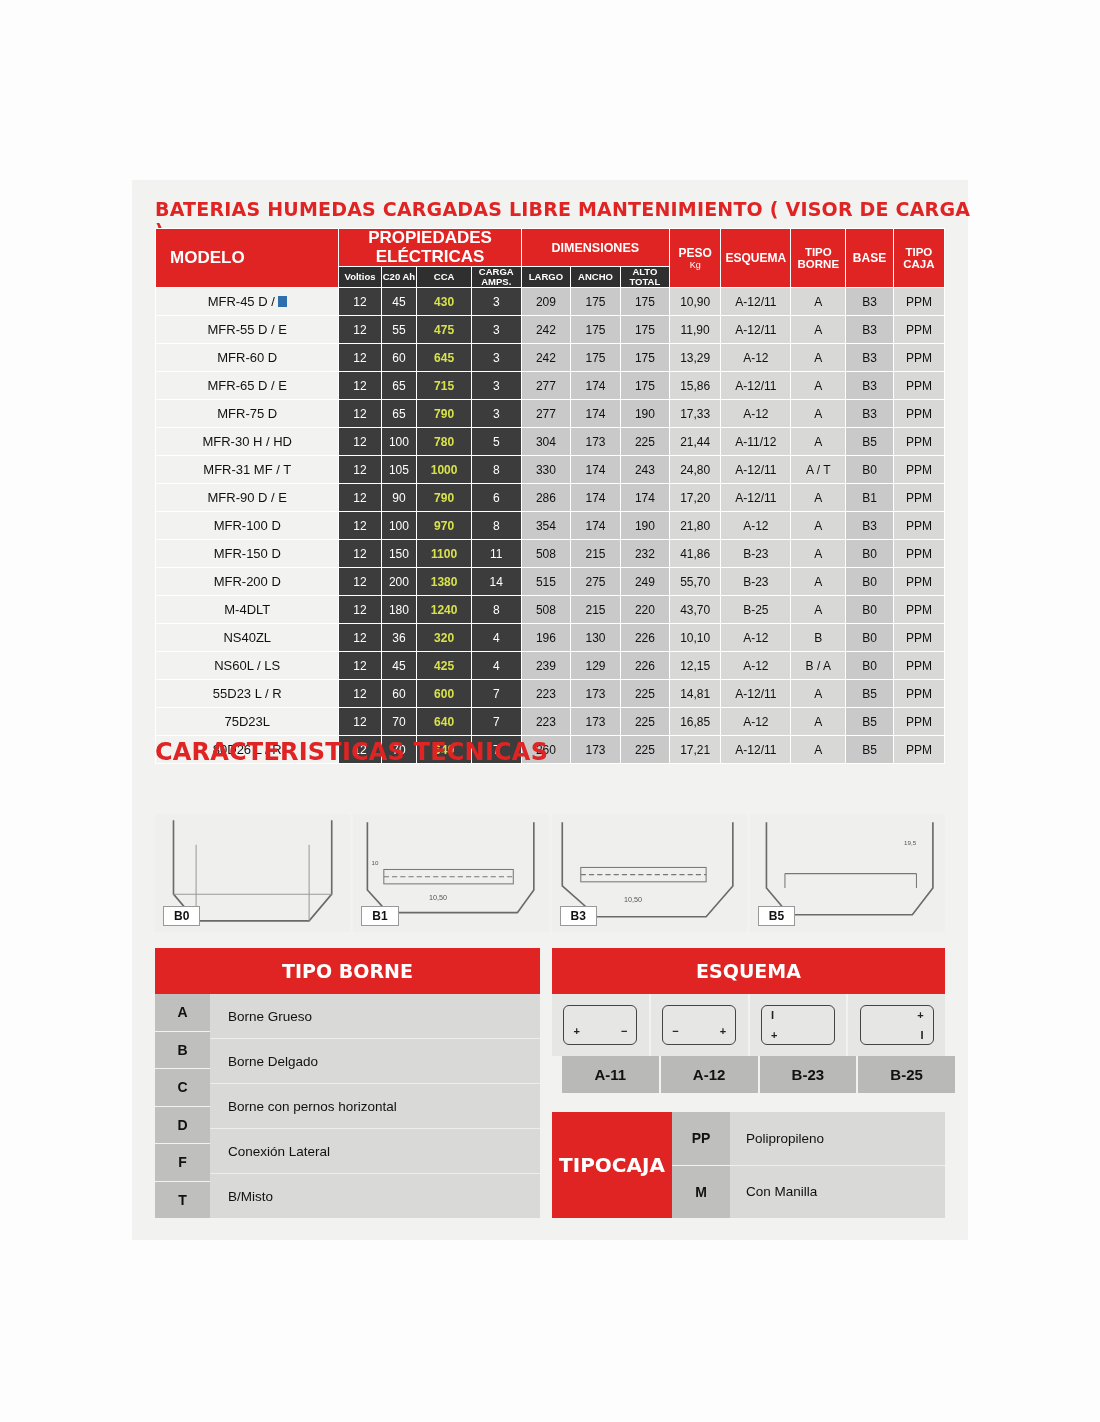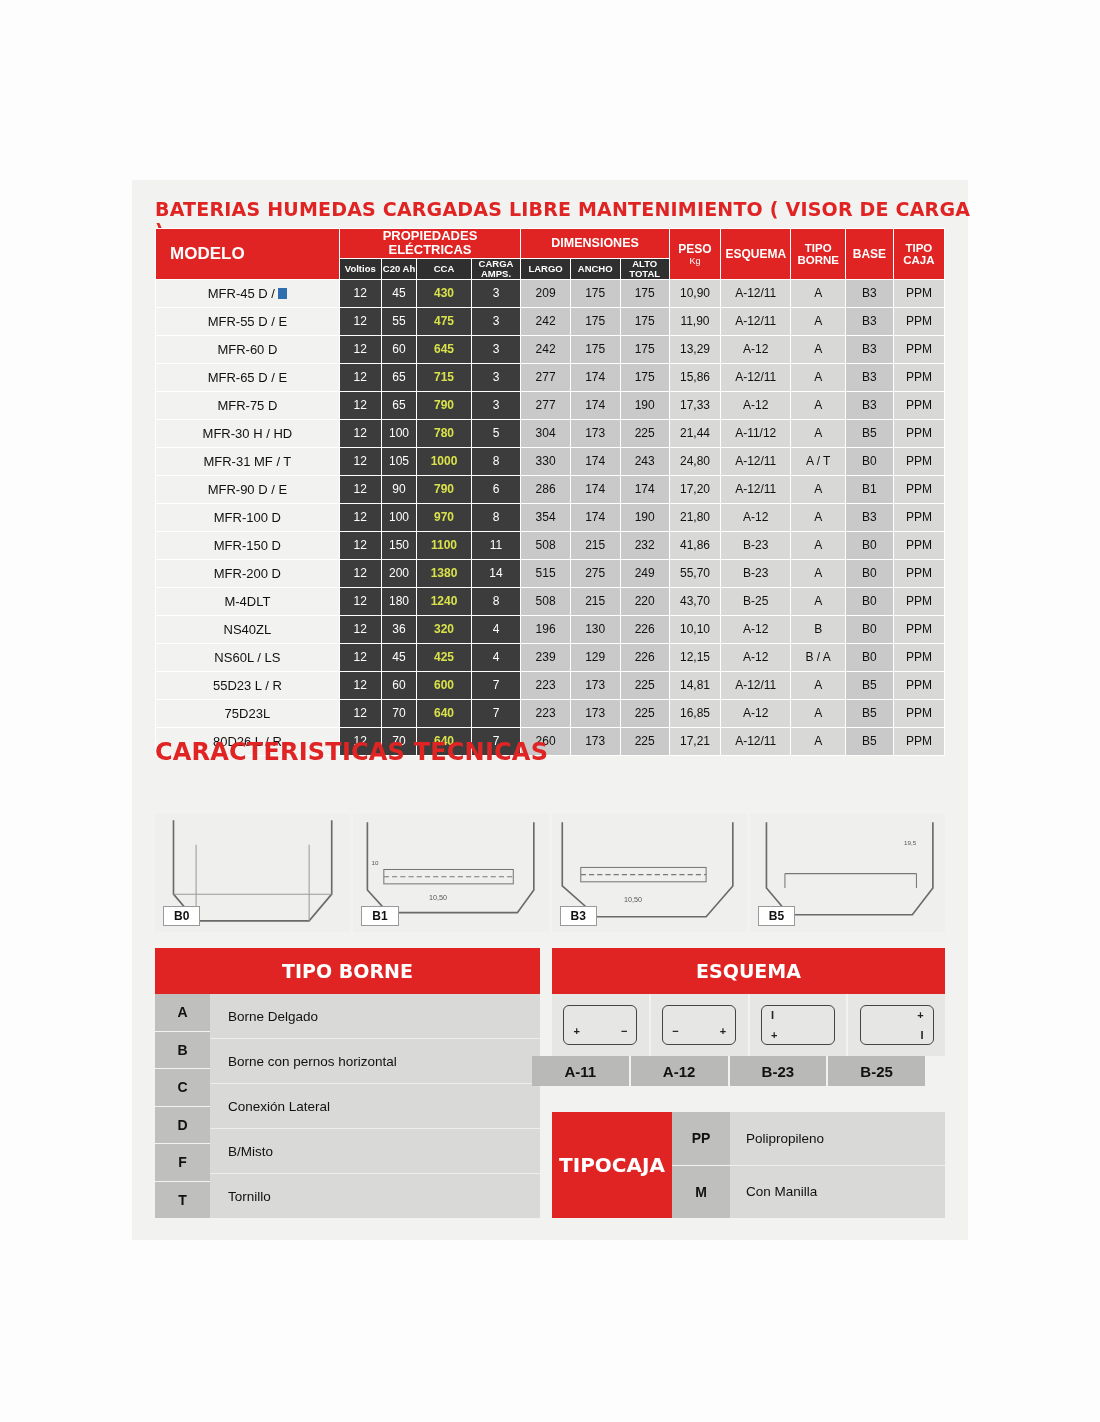--- a/index.html
+++ b/index.html
@@ -62,21 +62,21 @@
 
   
   .esq-head{position:absolute;left:552px;top:948px;width:393px;height:46px;background:#e02424;
     color:#fff;font-weight:bold;font-size:19px;display:flex;align-items:center;justify-content:center;
     font-family:"DejaVu Sans",sans-serif;}
   .esq-body{position:absolute;left:552px;top:994px;width:393px;height:62px;background:#e6e6e4;display:flex;}
   .esq-cell{flex:1;display:flex;align-items:center;justify-content:center;border-right:2px solid #f2f2f0;}
   .esq-cell:last-child{border-right:none;}
   .esq-box{width:72px;height:38px;border:1.5px solid #444;border-radius:6px;position:relative;background:#e6e6e4;}
   .esq-box span{position:absolute;font-size:11px;color:#222;font-weight:bold;}
-  .esq-labels{position:absolute;left:532px;top:1056px;width:393px;height:30px;display:flex;}
+  .esq-labels{position:absolute;left:562px;top:1056px;width:393px;height:37px;display:flex;}
   .esq-lab{flex:1;background:#b9b9b7;color:#111;font-weight:bold;font-size:15px;
     display:flex;align-items:center;justify-content:center;border-right:2px solid #f2f2f0;}
   .esq-lab:last-child{border-right:none;}
 
   
   .caja-head{position:absolute;left:552px;top:1112px;width:120px;height:106px;background:#e02424;color:#fff;
     font-weight:bold;font-size:20px;display:flex;align-items:center;justify-content:center;
     line-height:1.15;font-family:"DejaVu Sans",sans-serif;}
   .caja-keys{position:absolute;left:672px;top:1112px;width:58px;height:106px;background:#bfbfbd;
     display:flex;flex-direction:column;}
@@ -95,21 +95,21 @@
 <div class="page">
   <div class="sheet"></div>
 
   <div class="main-title">BATERIAS HUMEDAS CARGADAS LIBRE MANTENIMIENTO ( VISOR DE CARGA )</div>
 
   <div class="tbl-wrap">
     <table class="main">
       <thead>
         <tr class="hdr">
           <th rowspan="2" style="width:178px;text-align:left;padding-left:14px;font-size:17px;">MODELO</th>
-          <th colspan="4" style="font-size:13px;line-height:1.1;">PROPIEDADES ELÉCTRICAS</th>
+          <th colspan="4" style="font-size:17px;line-height:1.1;">PROPIEDADES ELÉCTRICAS</th>
           <th colspan="3" style="font-size:12.5px;">DIMENSIONES</th>
           <th rowspan="2" style="width:52px;font-size:12px;">
             <div>PESO</div>
             <div style="font-size:9px;font-weight:normal;">Kg</div>
           </th>
           <th rowspan="2" style="width:70px;font-size:12px;">ESQUEMA</th>
           <th rowspan="2" style="width:55px;font-size:11.5px;line-height:1.05;">TIPO BORNE</th>
           <th rowspan="2" style="width:48px;font-size:12px;">BASE</th>
           <th rowspan="2" style="width:52px;font-size:11.5px;line-height:1.05;">TIPO CAJA</th>
         </tr>
@@ -428,25 +428,25 @@
   <div class="borne-body">
     <div class="borne-keys" id="borne-keys">
         <div>A</div>
         <div>B</div>
         <div>C</div>
         <div>D</div>
         <div>F</div>
         <div>T</div>
       </div>
     <div class="borne-vals" id="borne-vals">
+        <div>Borne Grueso</div>
         <div>Borne Delgado</div>
         <div>Borne con pernos horizontal</div>
         <div>Conexión Lateral</div>
         <div>B/Misto</div>
-        <div>Tornillo</div>
       </div>
   </div>
 
   <div class="esq-head">ESQUEMA</div>
   <div class="esq-body" id="esq-body">
       <div class="esq-cell">
         <div class="esq-box">
           <span style="left:9px;top:19px;">+</span>
           <span style="right:9px;top:19px;">−</span>
         </div>

